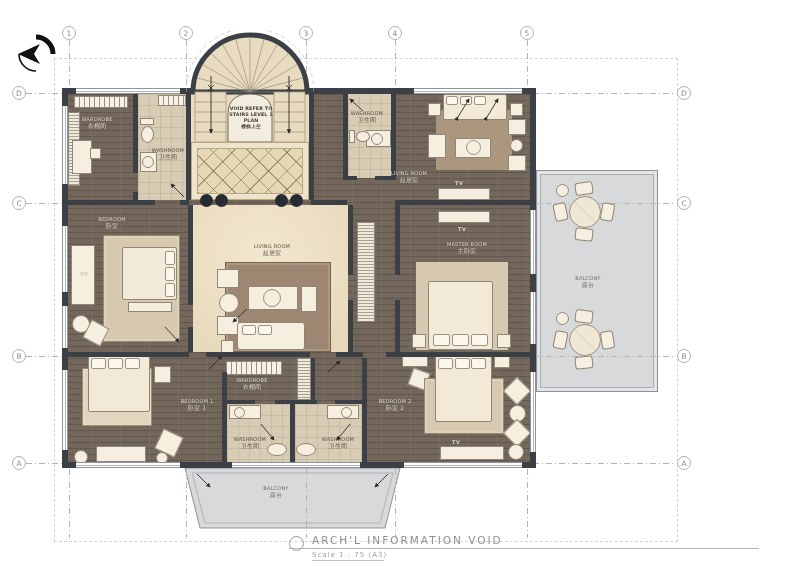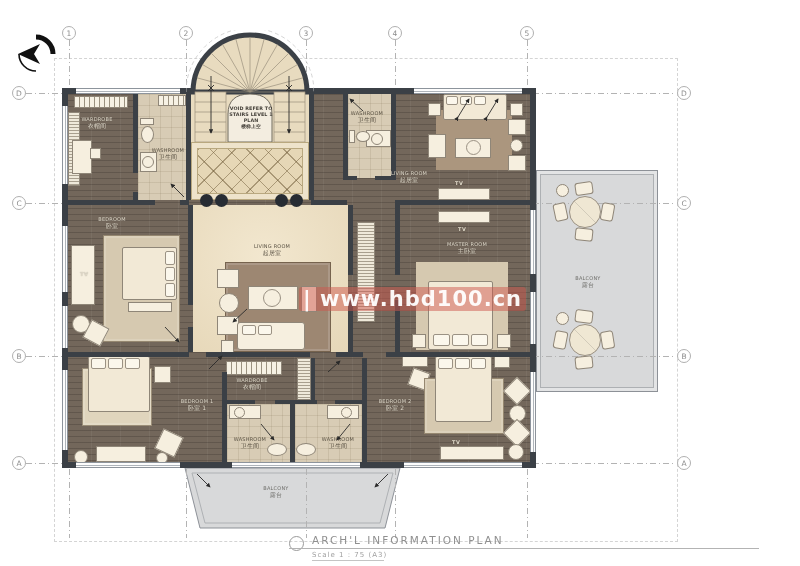--- a/index.html
+++ b/index.html
@@ -389,21 +389,20 @@
       <line x1="292" y1="85" x2="286" y2="91"></line>
     </g>
   </svg>
 
   <svg class="a" style="left:16px;top:34px" width="40" height="40" viewBox="0 0 40 40">
     <path d="M20,3 A17,17 0 0 1 37,20" stroke="#111" stroke-width="5" fill="none"></path>
     <path d="M20,37 A17,17 0 0 1 3,20" stroke="#111" stroke-width="1.6" fill="none"></path>
     <polygon points="2,20 24,10 18,20 24,30" fill="#111"></polygon>
   </svg>
 
-  <div class="a wm2" style="left:299px;top:287px">| www.hbd100.cn</div>
 
   <div class="a" style="left:289px;top:536px;width:15px;height:15px;border:1px solid #9a9a9a;border-radius:50%"></div>
-  <div class="a ttl" style="left:312px;top:534px">ARCH'L  INFORMATION  PLAN</div>
+  <div class="a ttl" style="left:312px;top:534px">ARCH'L  INFORMATION  VOID</div>
   <div class="a" style="left:289px;top:548px;width:470px;height:1px;background:#b3b3b3"></div>
   <div class="a scl" style="left:312px;top:551px">Scale  1 : 75  (A3)</div>
   <div class="a" style="left:312px;top:560px;width:72px;height:1px;background:#c4c4c4"></div>
 
 </div>
 
 </body></html>

